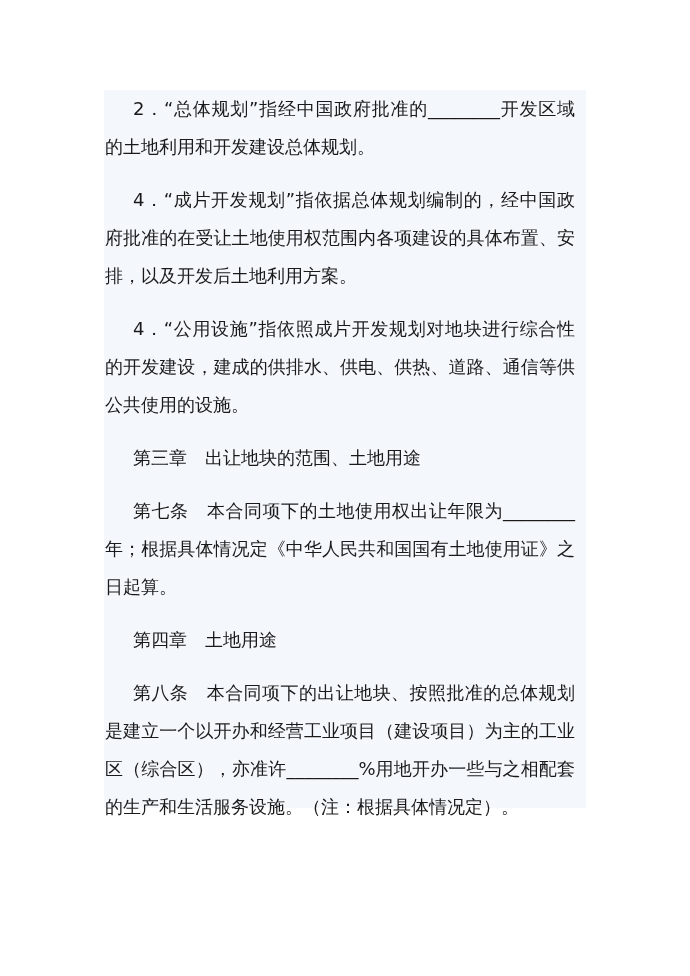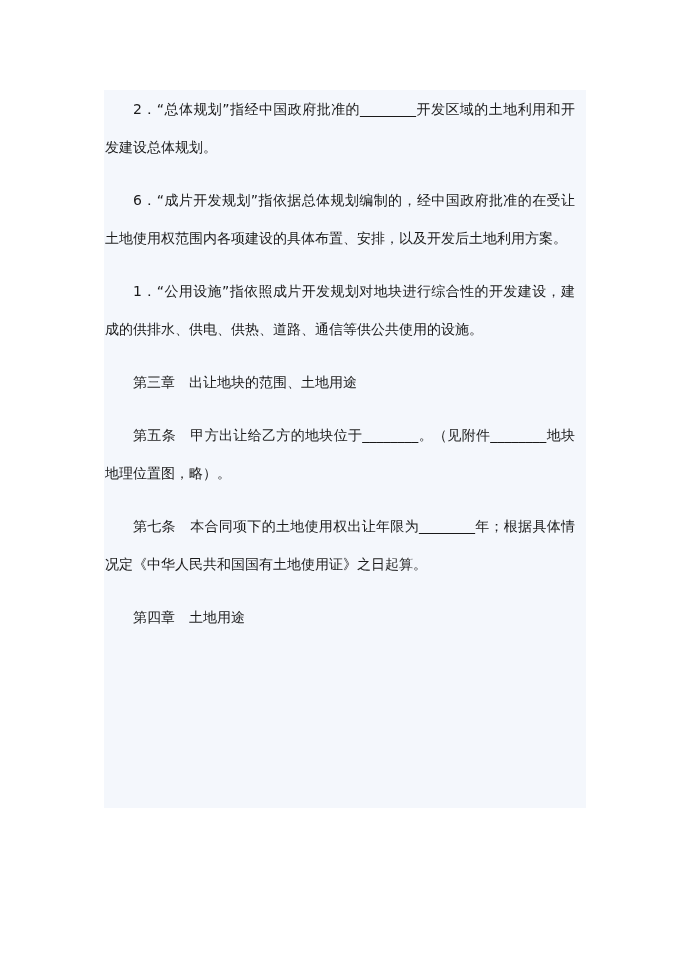--- a/index.html
+++ b/index.html
@@ -7,33 +7,33 @@
   .page {
     position: absolute; left: 0; top: 0; width: 690px; height: 976px; background: #ffffff;
   }
   .shade {
     position: absolute; left: 104px; top: 90px; width: 482px; height: 718px;
     background: #f4f7fc;
   }
   .doc {
     position: absolute; left: 105px; top: 90px; width: 470px;
     font-family: "DejaVu Sans", "Liberation Sans", sans-serif;
-    font-size: 14px; color: #1a1a1a;
+    font-size: 18px; color: #1a1a1a;
     line-height: 38px;
   }
   .p { margin: 0; text-indent: 28px; text-align: justify; }
   .p.gap { margin-top: 15px; }
 </style>
 </head>
 <body>
 
 <div class="page">
   <div class="shade"></div>
   <div class="doc">
     <p class="p">2．“总体规划”指经中国政府批准的________开发区域的土地利用和开发建设总体规划。</p>
-    <p class="p gap">6．“成片开发规划”指依据总体规划编制的，经中国政府批准的在受让土地使用权范围内各项建设的具体布置、安排，以及开发后土地利用方案。</p>
-    <p class="p gap">1．“公用设施”指依照成片开发规划对地块进行综合性的开发建设，建成的供排水、供电、供热、道路、通信等供公共使用的设施。</p>
+    <p class="p gap">4．“成片开发规划”指依据总体规划编制的，经中国政府批准的在受让土地使用权范围内各项建设的具体布置、安排，以及开发后土地利用方案。</p>
+    <p class="p gap">4．“公用设施”指依照成片开发规划对地块进行综合性的开发建设，建成的供排水、供电、供热、道路、通信等供公共使用的设施。</p>
     <p class="p gap">第三章　出让地块的范围、土地用途</p>
-    <p class="p gap">第五条　甲方出让给乙方的地块位于________。（见附件________地块地理位置图，略）。</p>
     <p class="p gap">第七条　本合同项下的土地使用权出让年限为________年；根据具体情况定《中华人民共和国国有土地使用证》之日起算。</p>
     <p class="p gap">第四章　土地用途</p>
+    <p class="p gap">第八条　本合同项下的出让地块、按照批准的总体规划是建立一个以开办和经营工业项目（建设项目）为主的工业区（综合区），亦准许________%用地开办一些与之相配套的生产和生活服务设施。（注：根据具体情况定）。</p>
   </div>
 </div>
 
 </body></html>

